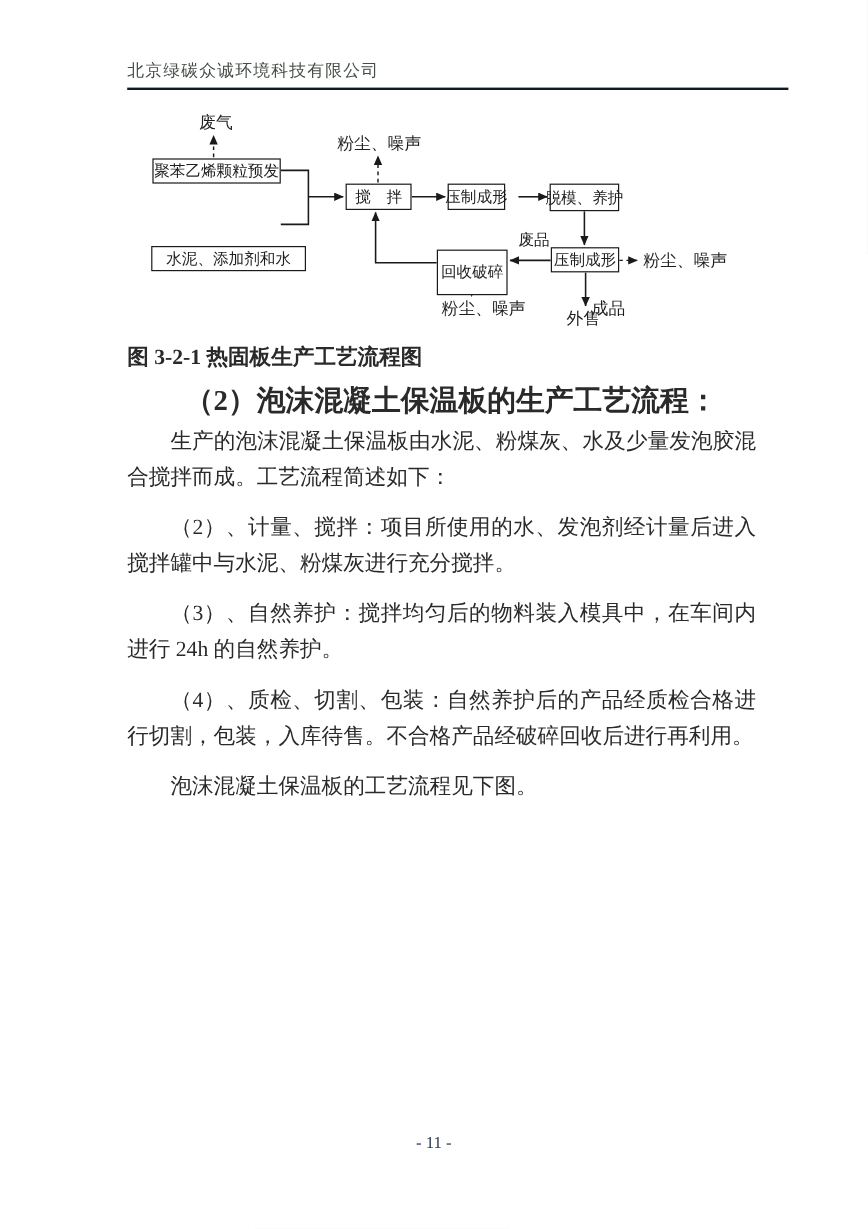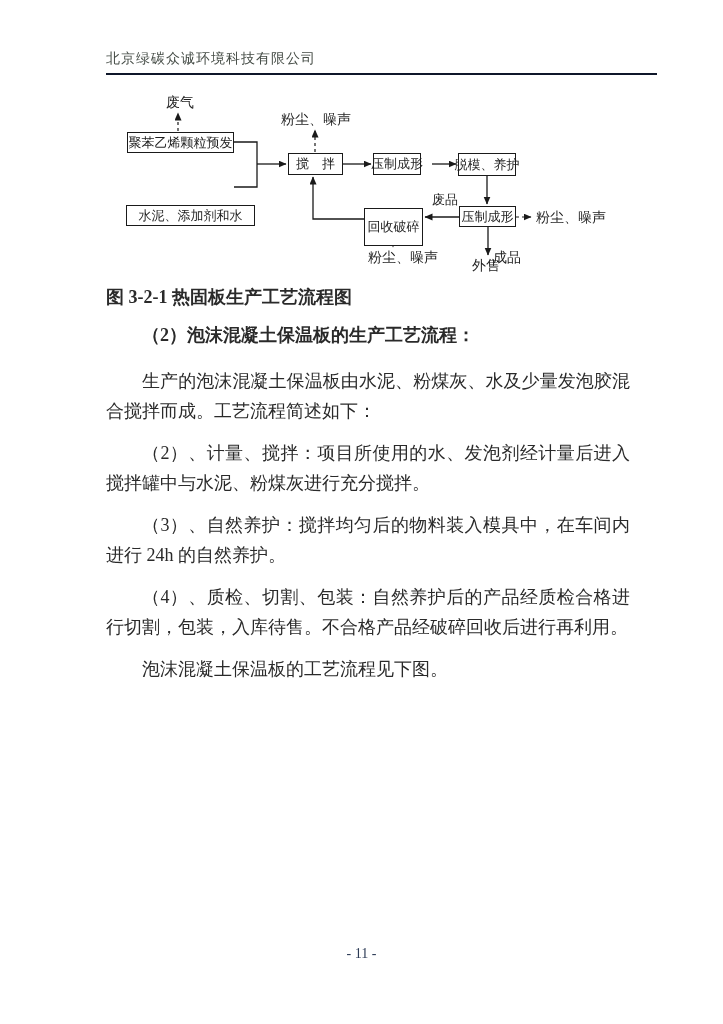--- a/index.html
+++ b/index.html
@@ -37,22 +37,22 @@
   
   .content{
     position:absolute;left:106px;top:286px;width:524px;
     font-size:18px;
   }
   .fig-caption{
     text-align:left;font-weight:bold;font-size:18px;
     line-height:22px;margin:0 0 16px 0;
   }
   .sec-heading{
-    font-weight:bold;text-indent:2em;font-size:18px;
-    line-height:22px;margin:0 0 20px 0;
+    font-weight:bold;text-indent:2em;font-size:24px;
+    line-height:22px;margin:0 0 6px 0;
   }
   .content p{
     margin:0 0 12px 0;line-height:30px;
     text-indent:2em;text-align:justify;
   }
   
   .footer{
     position:absolute;left:0;top:946px;width:723px;
     text-align:center;font-size:14px;color:#2c3a55;
   }

